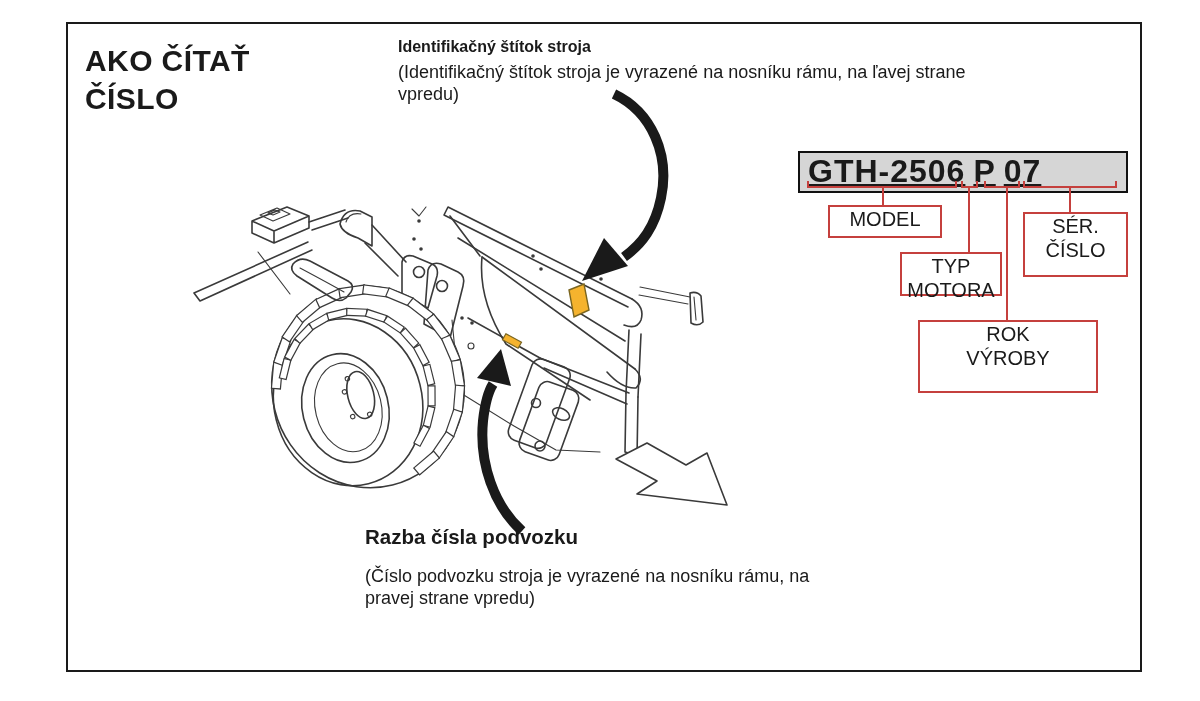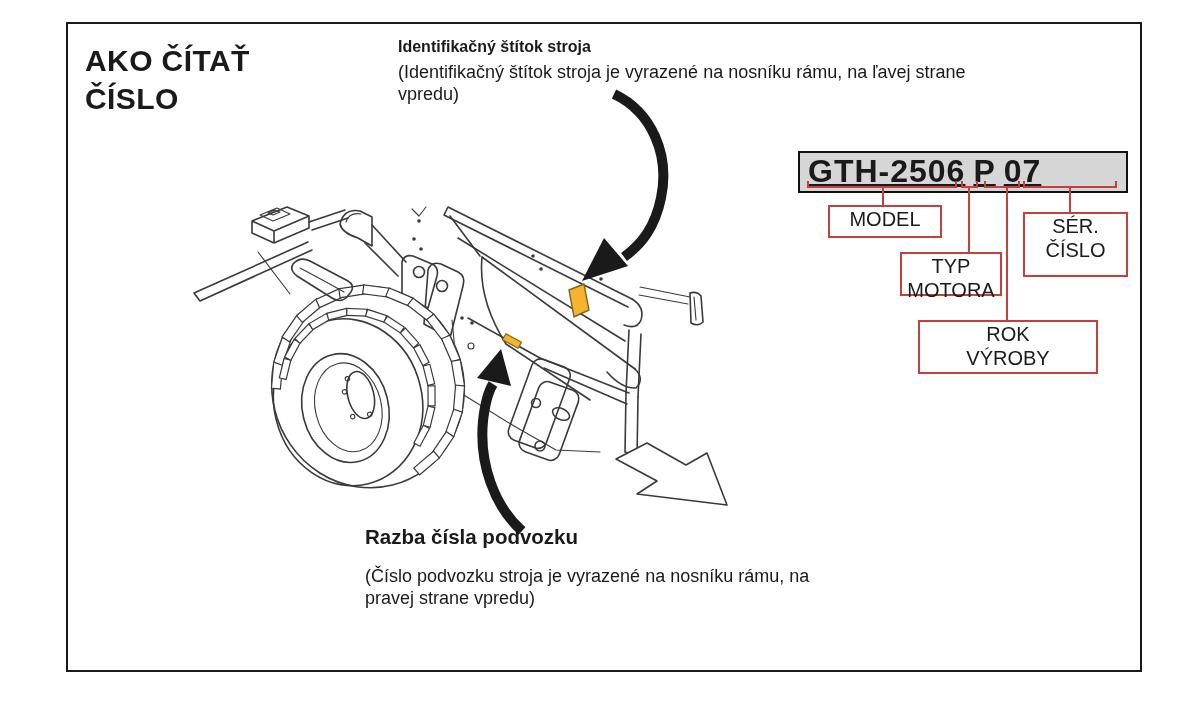--- a/index.html
+++ b/index.html
@@ -15,21 +15,21 @@
   .bottom-note-body{left:365px;top:566px;}
   .serial-plate{left:798px;top:151px;width:330px;height:42px;box-sizing:border-box;
     background:#d6d6d6;border:2.5px solid #111;display:flex;align-items:flex-start;
     padding-left:8px;gap:8px;text-decoration:underline;}
   .serial-plate span{font-size:32px;font-weight:bold;letter-spacing:1px;white-space:pre;}
   .rbox{box-sizing:border-box;border:2px solid #c5403d;background:#fff;display:flex;
     flex-direction:column;align-items:center;justify-content:flex-start;
     font-size:20px;line-height:24px;text-align:center;}
   .box-model{left:828px;top:205px;width:114px;height:33px;}
   .box-engine{left:900px;top:252px;width:102px;height:44px;}
-  .box-year{left:918px;top:320px;width:180px;height:54px;}
+  .box-year{left:918px;top:320px;width:180px;height:73px;}
   .box-serial{left:1023px;top:212px;width:105px;height:65px;}
   svg.overlay{left:0;top:0;pointer-events:none;}
   .ln{fill:none;stroke:#3a3a3a;stroke-width:1.6;stroke-linecap:round;stroke-linejoin:round;}
   .lnthin{fill:none;stroke:#3a3a3a;stroke-width:1.1;stroke-linecap:round;stroke-linejoin:round;}
   .tread{fill:#fff;stroke:#3a3a3a;stroke-width:1.2;}
   .dot{fill:#3a3a3a;stroke:none;}
   .red{fill:none;stroke:#c5403d;stroke-width:2;}
   .blackfill{fill:#1a1a1a;stroke:none;}
   .blackstroke{fill:none;stroke:#1a1a1a;stroke-width:10;stroke-linecap:butt;}
 </style>

